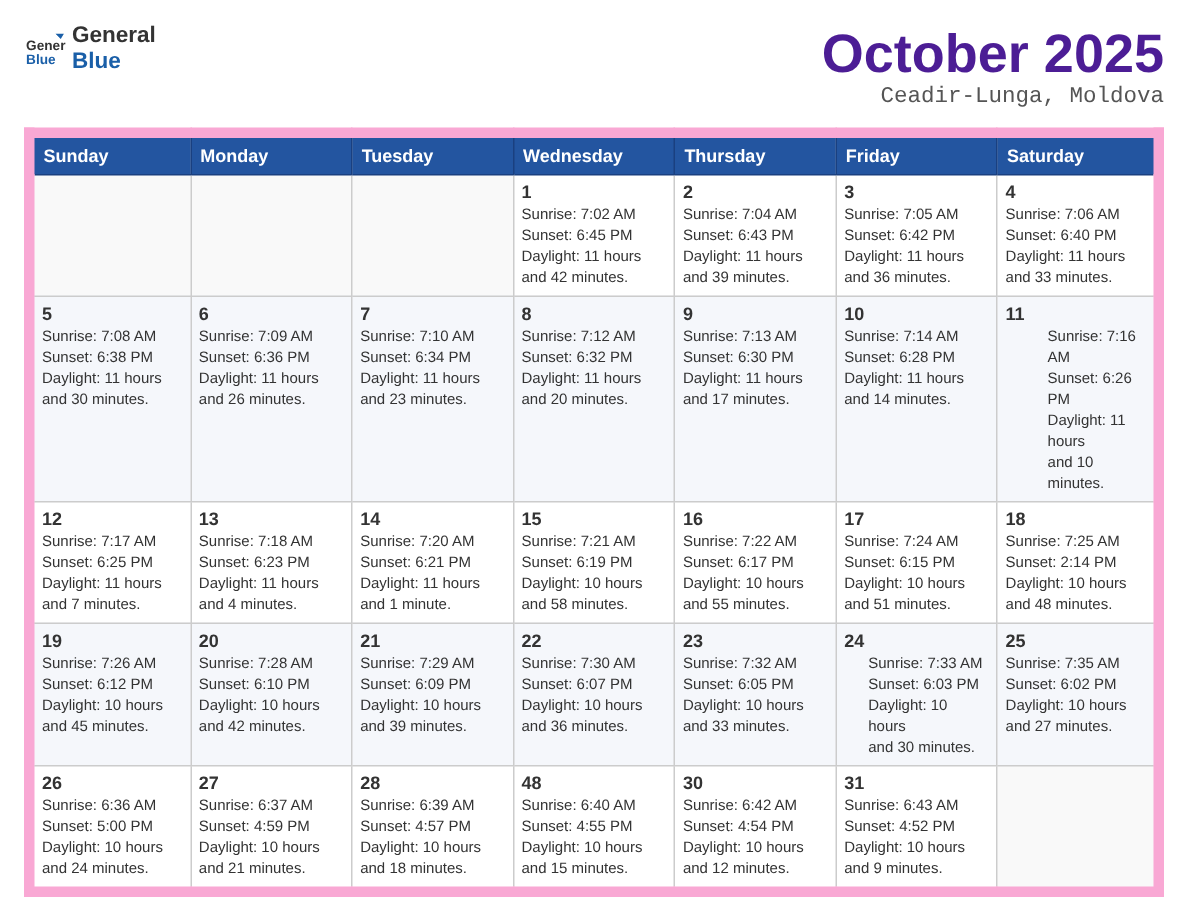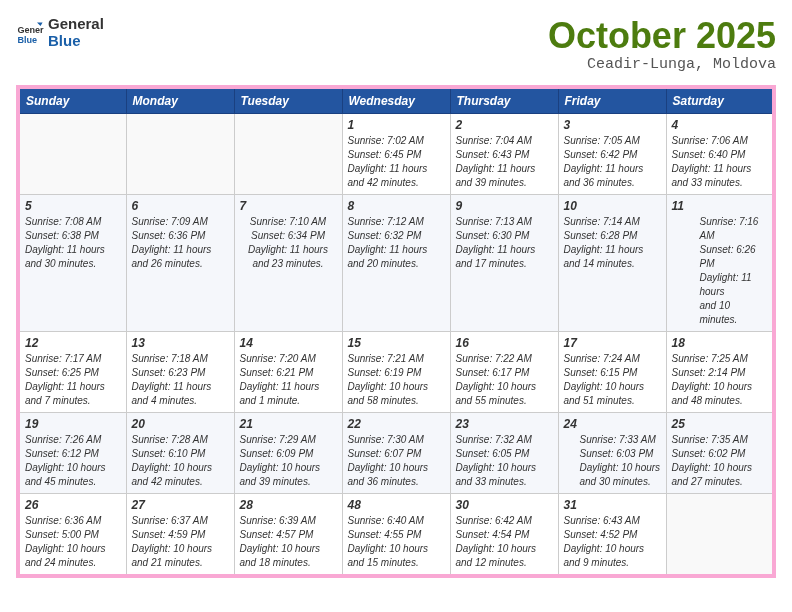--- a/index.html
+++ b/index.html
@@ -24,33 +24,32 @@
       width: 28px;
       height: 28px;
       margin-right: 4px;
     }
     .title-block {
       text-align: right;
     }
     .month-title {
       font-size: 36px;
       font-weight: bold;
-      color: #4d7c0f;
+      color: #4c1d95;
       line-height: 1.1;
     }
     .subtitle {
       font-size: 15px;
       color: #555;
       font-family: Liberation Mono, monospace;
     }
     .calendar {
       width: 100%;
       border-collapse: collapse;
-      border: 4px solid #f9a8d4;
-      font-style: italic;
+      border: 7px solid #f9a8d4;
     }
     .calendar th {
       background: #2355a0;
       color: #fff;
       font-size: 12px;
       font-weight: bold;
       text-align: left;
       padding: 5px 6px;
       border: 1px solid #1a4080;
     }
@@ -160,21 +159,21 @@
         </td>
         <td>
           <span class="day-num">6</span>
           <div class="day-info" style="white-space: pre-line;">Sunrise: 7:09 AM
 Sunset: 6:36 PM
 Daylight: 11 hours
 and 26 minutes.</div>
         </td>
         <td>
           <span class="day-num">7</span>
-          <div class="day-info" style="white-space: pre-line; text-align: center;">Sunrise: 7:10 AM
+          <div class="day-info" style="white-space: pre-line;">Sunrise: 7:10 AM
 Sunset: 6:34 PM
 Daylight: 11 hours
 and 23 minutes.</div>
         </td>
         <td>
           <span class="day-num">8</span>
           <div class="day-info" style="white-space: pre-line;">Sunrise: 7:12 AM
 Sunset: 6:32 PM
 Daylight: 11 hours
 and 20 minutes.</div>

